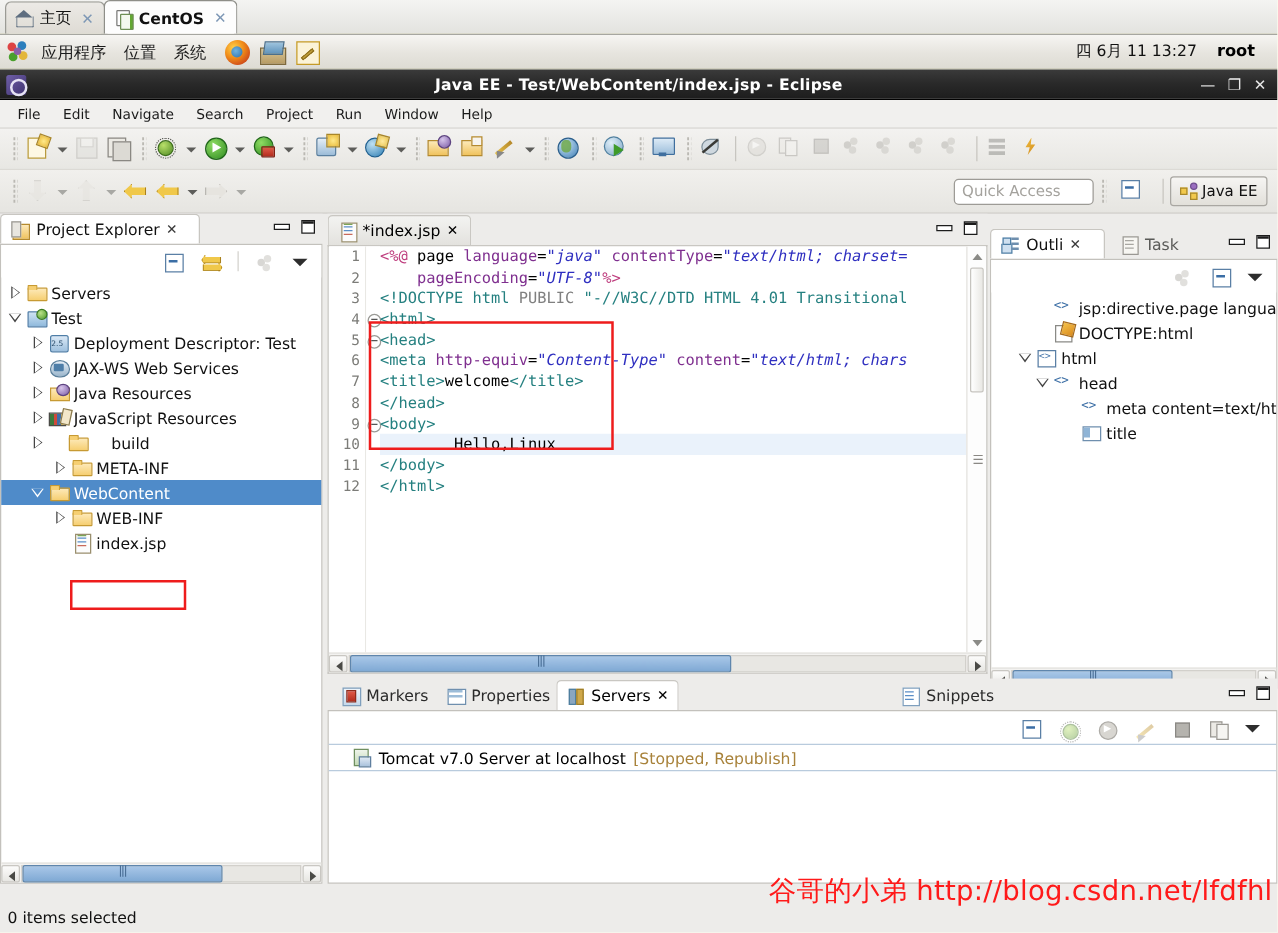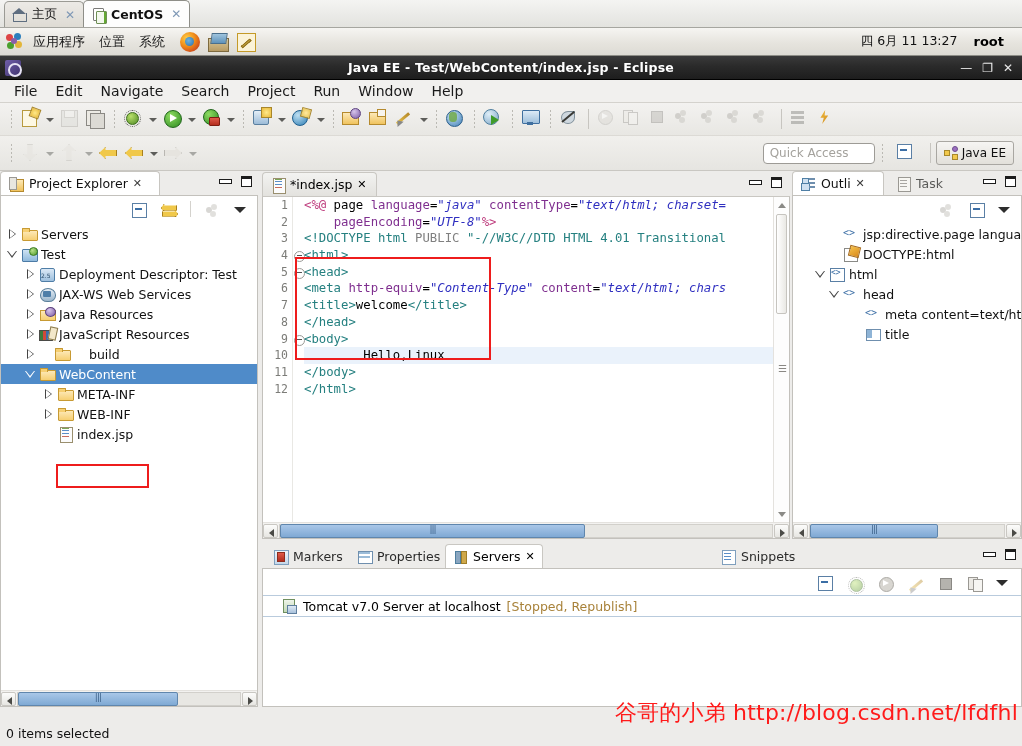--- a/index.html
+++ b/index.html
@@ -110,21 +110,21 @@
     background:linear-gradient(135deg,#6f5fa8,#3f3270); position:relative; z-index:2;}
   .ec-title .appico:after{content:"";position:absolute;left:3px;top:3px;width:10px;height:10px;
     border:2px solid #e6e3f4;border-radius:50%;}
   .ec-title .wbtns{margin-left:auto; display:flex; gap:10px; padding-right:9px; z-index:2;}
   .ec-title .wbtns span{ color:#e9e9e9; font-size:12px; line-height:10px;}
 
   .ec-menu {
     height:23px; background:#f1f0ee; border-bottom:1px solid #d4d2cd;
     display:flex; align-items:center; padding-left:6px; gap:2px;
   }
-  .ec-menu .mi { font-size:14px; color:#1a1a1a; padding:3px 8px; }
+  .ec-menu .mi { font-size:11px; color:#1a1a1a; padding:3px 8px; }
 
   .ec-toolbar {
     height:33px; background:linear-gradient(to bottom,#f3f2f0,#e8e7e3);
     border-bottom:1px solid #dcdad5; display:flex; align-items:center; padding-left:6px;
   }
   .ec-toolbar2 {
     height:35px; background:linear-gradient(to bottom,#f1f0ed,#e6e5e1);
     border-bottom:1px solid #c9c7c2; display:flex; align-items:center; padding-left:6px;
   }
   .tb-grip { width:4px;height:20px; margin:0 4px;
@@ -653,29 +653,29 @@
               <div class="trow" style="padding-left: 22px;">
                 <span class="tw collapsed"></span>
                 <span class="ticon i-jsres"></span>
                 <span class="tlabel">JavaScript Resources</span>
               </div>
               <div class="trow" style="padding-left: 22px; gap: 15px;">
                 <span class="tw collapsed"></span>
                 <span class="ticon i-folder"></span>
                 <span class="tlabel">build</span>
               </div>
+              <div class="trow" style="padding-left: 40px;">
+                <span class="tw collapsed"></span>
+                <span class="ticon i-folder"></span>
+                <span class="tlabel">META-INF</span>
+              </div>
               <div class="trow sel" style="padding-left: 22px;">
                 <span class="tw expanded"></span>
                 <span class="ticon i-folder"></span>
                 <span class="tlabel">WebContent</span>
-              </div>
-              <div class="trow" style="padding-left: 40px;">
-                <span class="tw collapsed"></span>
-                <span class="ticon i-folder"></span>
-                <span class="tlabel">META-INF</span>
               </div>
               <div class="trow" style="padding-left: 40px;">
                 <span class="tw collapsed"></span>
                 <span class="ticon i-folder"></span>
                 <span class="tlabel">WEB-INF</span>
               </div>
               <div class="trow" style="padding-left: 40px;">
                 <span class="tw "></span>
                 <span class="ticon i-jsp"></span>
                 <span class="tlabel">index.jsp</span>
@@ -747,21 +747,21 @@
             <span class="hs-track">
               <span class="hs-thumb" style="width:62%"></span>
             </span>
             <span class="hs-btn r"></span>
           </div>
         </div>
 
         <div class="redbox" style="left:33px;top:86px;width:196px;height:103px;"></div>
       </div>
 
-      <div class="panel" style="left:792px;top:0;width:230px;height:368px;background:#edecea;">
+      <div class="panel" style="left:792px;top:12px;width:230px;height:368px;background:#edecea;">
         <div class="panel-head">
           <div class="ptab sel" style="width:92px">
             <span class="tabico i-outline"></span>
             <span>Outli</span>
             <span class="x">✕</span>
           </div>
           <div class="ptab unsel" style="left:96px">
             <span class="tabico i-task"></span>
             <span>Task</span>
           </div>

